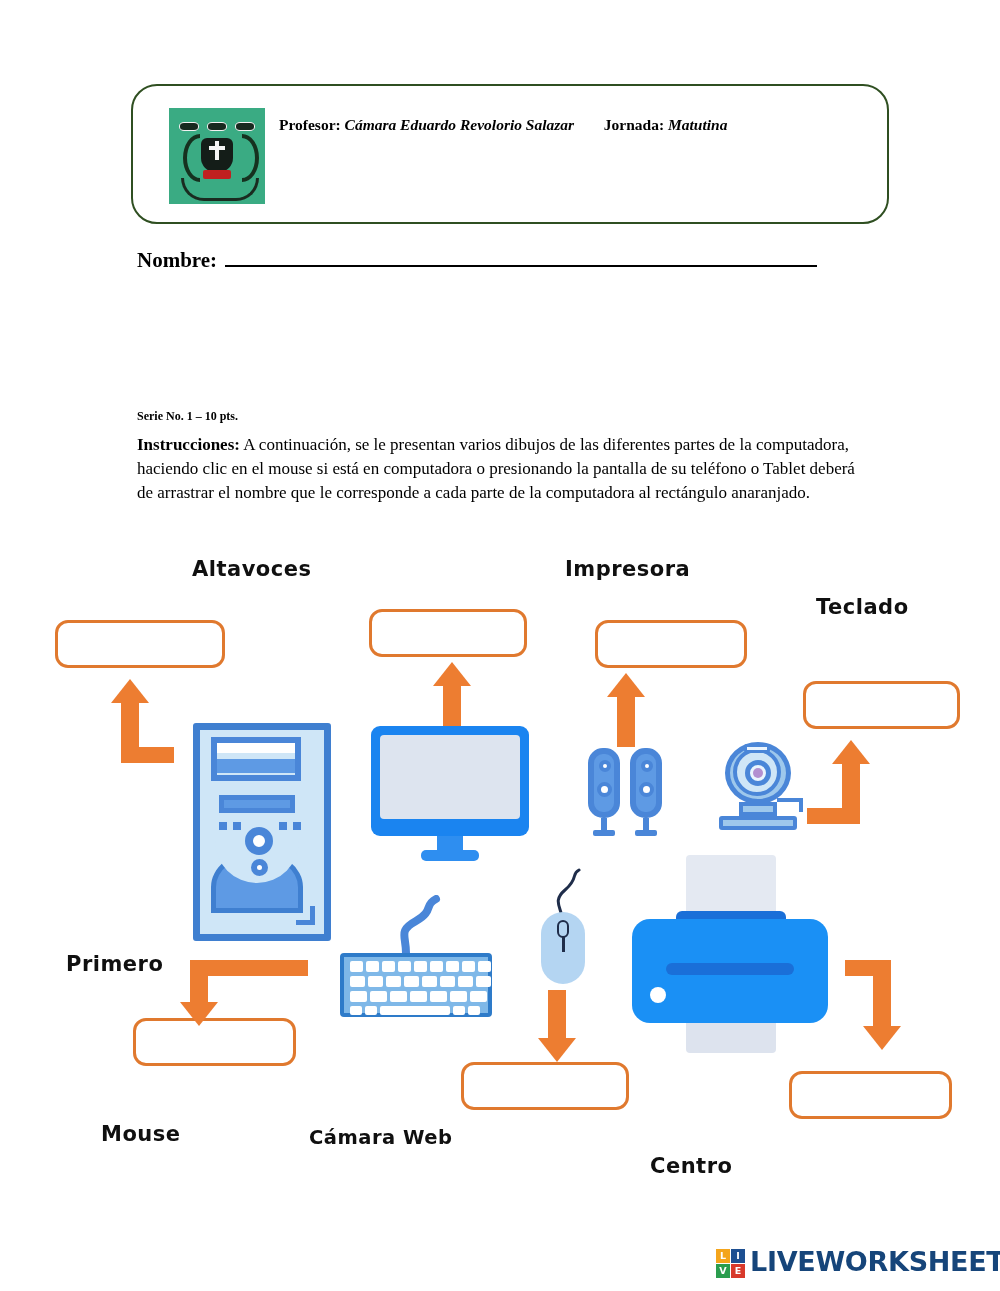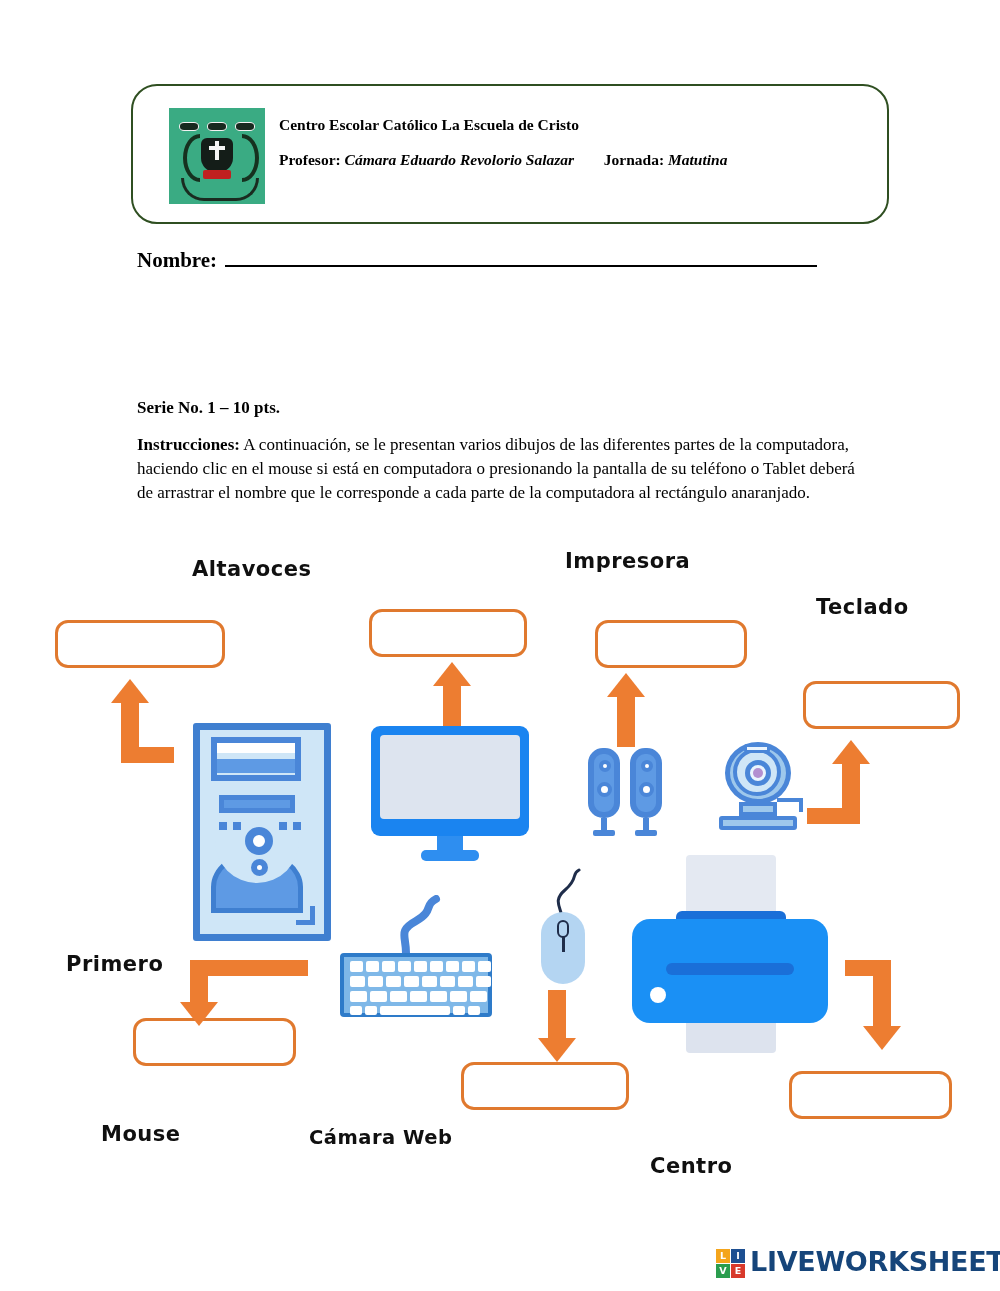--- a/index.html
+++ b/index.html
@@ -69,21 +69,21 @@
     flex:0 0 592px;margin-left:8px;border-bottom:2.5px solid #000;height:14px;
   }
 
   
   .para{
     position:absolute;left:137px;width:725px;
     font-size:17px;line-height:1.42;color:#000;text-align:left;
   }
   .para b{font-weight:bold;}
   .p-general{top:289px;}
-  .p-serie{top:396px;font-weight:bold;font-size:17px;}
+  .p-serie{top:408px;font-weight:bold;font-size:12px;}
   .p-instr{top:433px;}
 
   
   .ws{position:absolute;left:0;top:540px;width:1000px;height:660px;}
 
   .ws-label{
     position:absolute;
     font-family:"DejaVu Sans",sans-serif;
     font-weight:bold;font-size:21px;color:#101010;
     letter-spacing:.5px;white-space:nowrap;
@@ -206,21 +206,20 @@
       <div class="wreathR"></div>
       <div class="shield">
         <div class="cross-v"></div>
           <div class="cross-h"></div>
       </div>
       <div class="ribbon"></div>
       <div class="motto"></div>
     </div>
 
     <div class="hdr-lines">
-      <div class="hdr-line">Centro Escolar Católico La Escuela de Cristo</div>
       <div class="hdr-line">
         <span>Profesor:</span>
         <span class="ital">Cámara Eduardo Revolorio Salazar</span>
         <span class="gap"></span>
         <span>Jornada:</span>
         <span class="ital">Matutina</span>
       </div>
     </div>
   </div>
 
@@ -232,21 +231,21 @@
 
   <div class="para p-serie">Serie No. 1 – 10 pts.</div>
 
   <div class="para p-instr">
     <b>Instrucciones:</b><span> A continuación, se le presentan varios dibujos de las diferentes partes de la computadora, haciendo clic en el mouse si está en computadora o presionando la pantalla de su teléfono o Tablet deberá de arrastrar el nombre que le corresponde a cada parte de la computadora al rectángulo anaranjado.</span>
   </div>
 
   <div class="ws">
 
     <div class="ws-label" style="left:192px;top:17px;">Altavoces</div>
-    <div class="ws-label" style="left:565px;top:9px;text-align:center;">Impresora</div>
+    <div class="ws-label" style="left:565px;top:17px;text-align:center;">Impresora</div>
     <div class="ws-label" style="left:816px;top:55px;">Teclado</div>
     <div class="ws-label" style="left:66px;top:412px;">Primero</div>
     <div class="ws-label" style="left:101px;top:582px;">Mouse</div>
     <div class="ws-label" style="left:309px;top:586px;font-size:19.5px;">Cámara Web</div>
     <div class="ws-label" style="left:650px;top:614px;">Centro</div>
 
     <div class="dropbox" style="left:55px;top:80px;width:170px;height:48px;"></div>
     <div class="dropbox" style="left:369px;top:69px;width:158px;height:48px;"></div>
     <div class="dropbox" style="left:595px;top:80px;width:152px;height:48px;"></div>
     <div class="dropbox" style="left:803px;top:141px;width:157px;height:48px;"></div>

